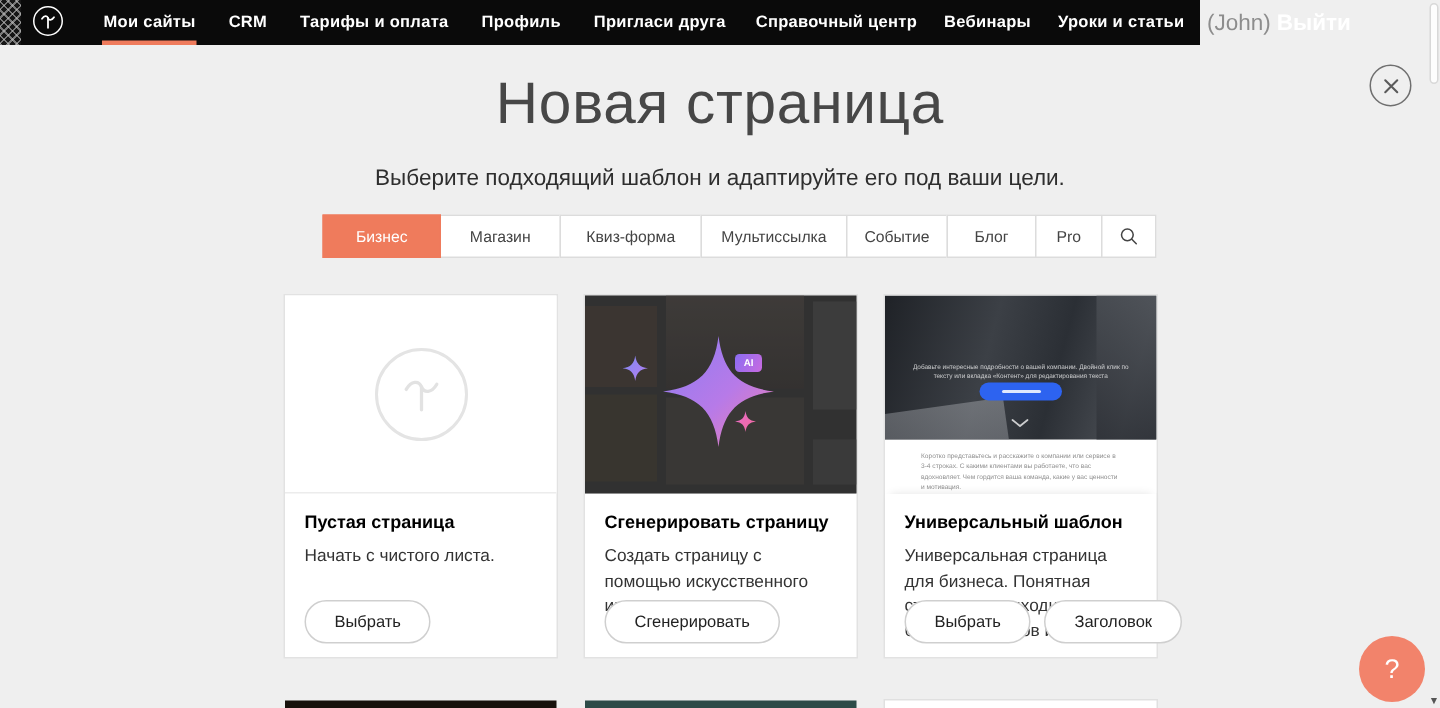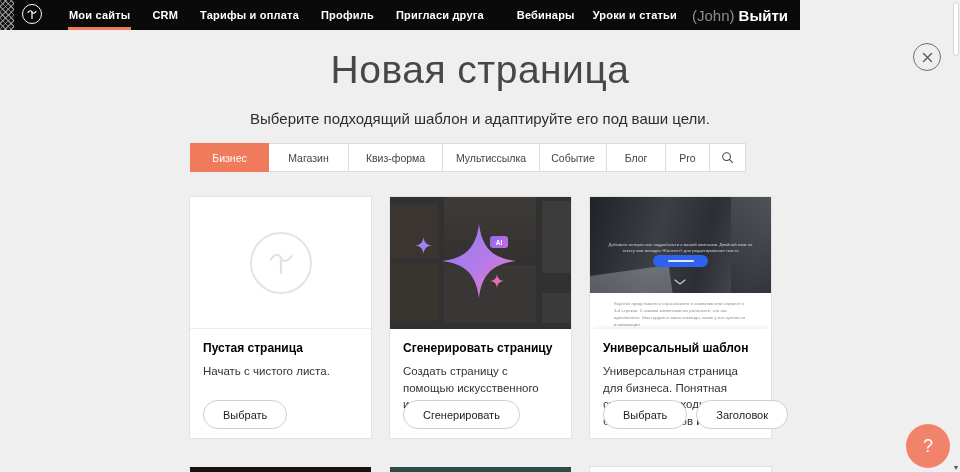--- a/index.html
+++ b/index.html
@@ -38,21 +38,21 @@
   
   .page-title { position:absolute; left:0; top:48px; width:960px; text-align:center;
                 font-size:39px; font-weight:300; color:#474747; letter-spacing:.5px; }
   .page-subtitle { position:absolute; left:0; top:110px; width:960px; text-align:center;
                    font-size:15px; color:#2e2e2e; }
   .close-btn { position:absolute; left:913px; top:43px; width:28px; height:28px; border-radius:50%;
                border:1.5px solid #6f6f6f; display:flex; align-items:center; justify-content:center;
                cursor:pointer; background:transparent; }
 
   
-  .tabs { position:absolute; left:190px; top:143px; width:581px; height:29px; display:flex; }
+  .tabs { position:absolute; left:190px; top:143px; width:581px; height:29px; display:flex;justify-content:flex-end; }
   .tab { background:#fff; border:1px solid #dcdcdc; margin-left:-1px; display:flex;
          align-items:center; justify-content:center; font-size:10.5px; color:#444;
          cursor:pointer; white-space:nowrap; }
   .tab:first-child { margin-left:0; }
   .tab.active { background:var(--accent); border-color:var(--accent); color:#fff; z-index:2; }
   .tab-search svg { width:13px; height:13px; }
 
   
   .cards { position:absolute; left:190px; top:197px; display:flex; gap:19px; }
   .card { width:181px; height:241px; background:#fff; position:relative;
@@ -130,20 +130,21 @@
     </div>
     <nav class="nav-left">
       <a class="nav-item active">Мои сайты</a>
       <a class="nav-item">CRM</a>
       <a class="nav-item">Тарифы и оплата</a>
       <a class="nav-item">Профиль</a>
       <a class="nav-item">Пригласи друга</a>
     </nav>
     <div class="spacer"></div>
     <nav class="nav-right">
+      <a class="nav-item">Справочный центр</a>
       <a class="nav-item">Вебинары</a>
       <a class="nav-item">Уроки и статьи</a>
     </nav>
     <div class="userbox">
       <span class="user-name">(John)</span>
       <a class="logout">Выйти</a>
     </div>
   </header>
 
   <div class="scrollbar">

